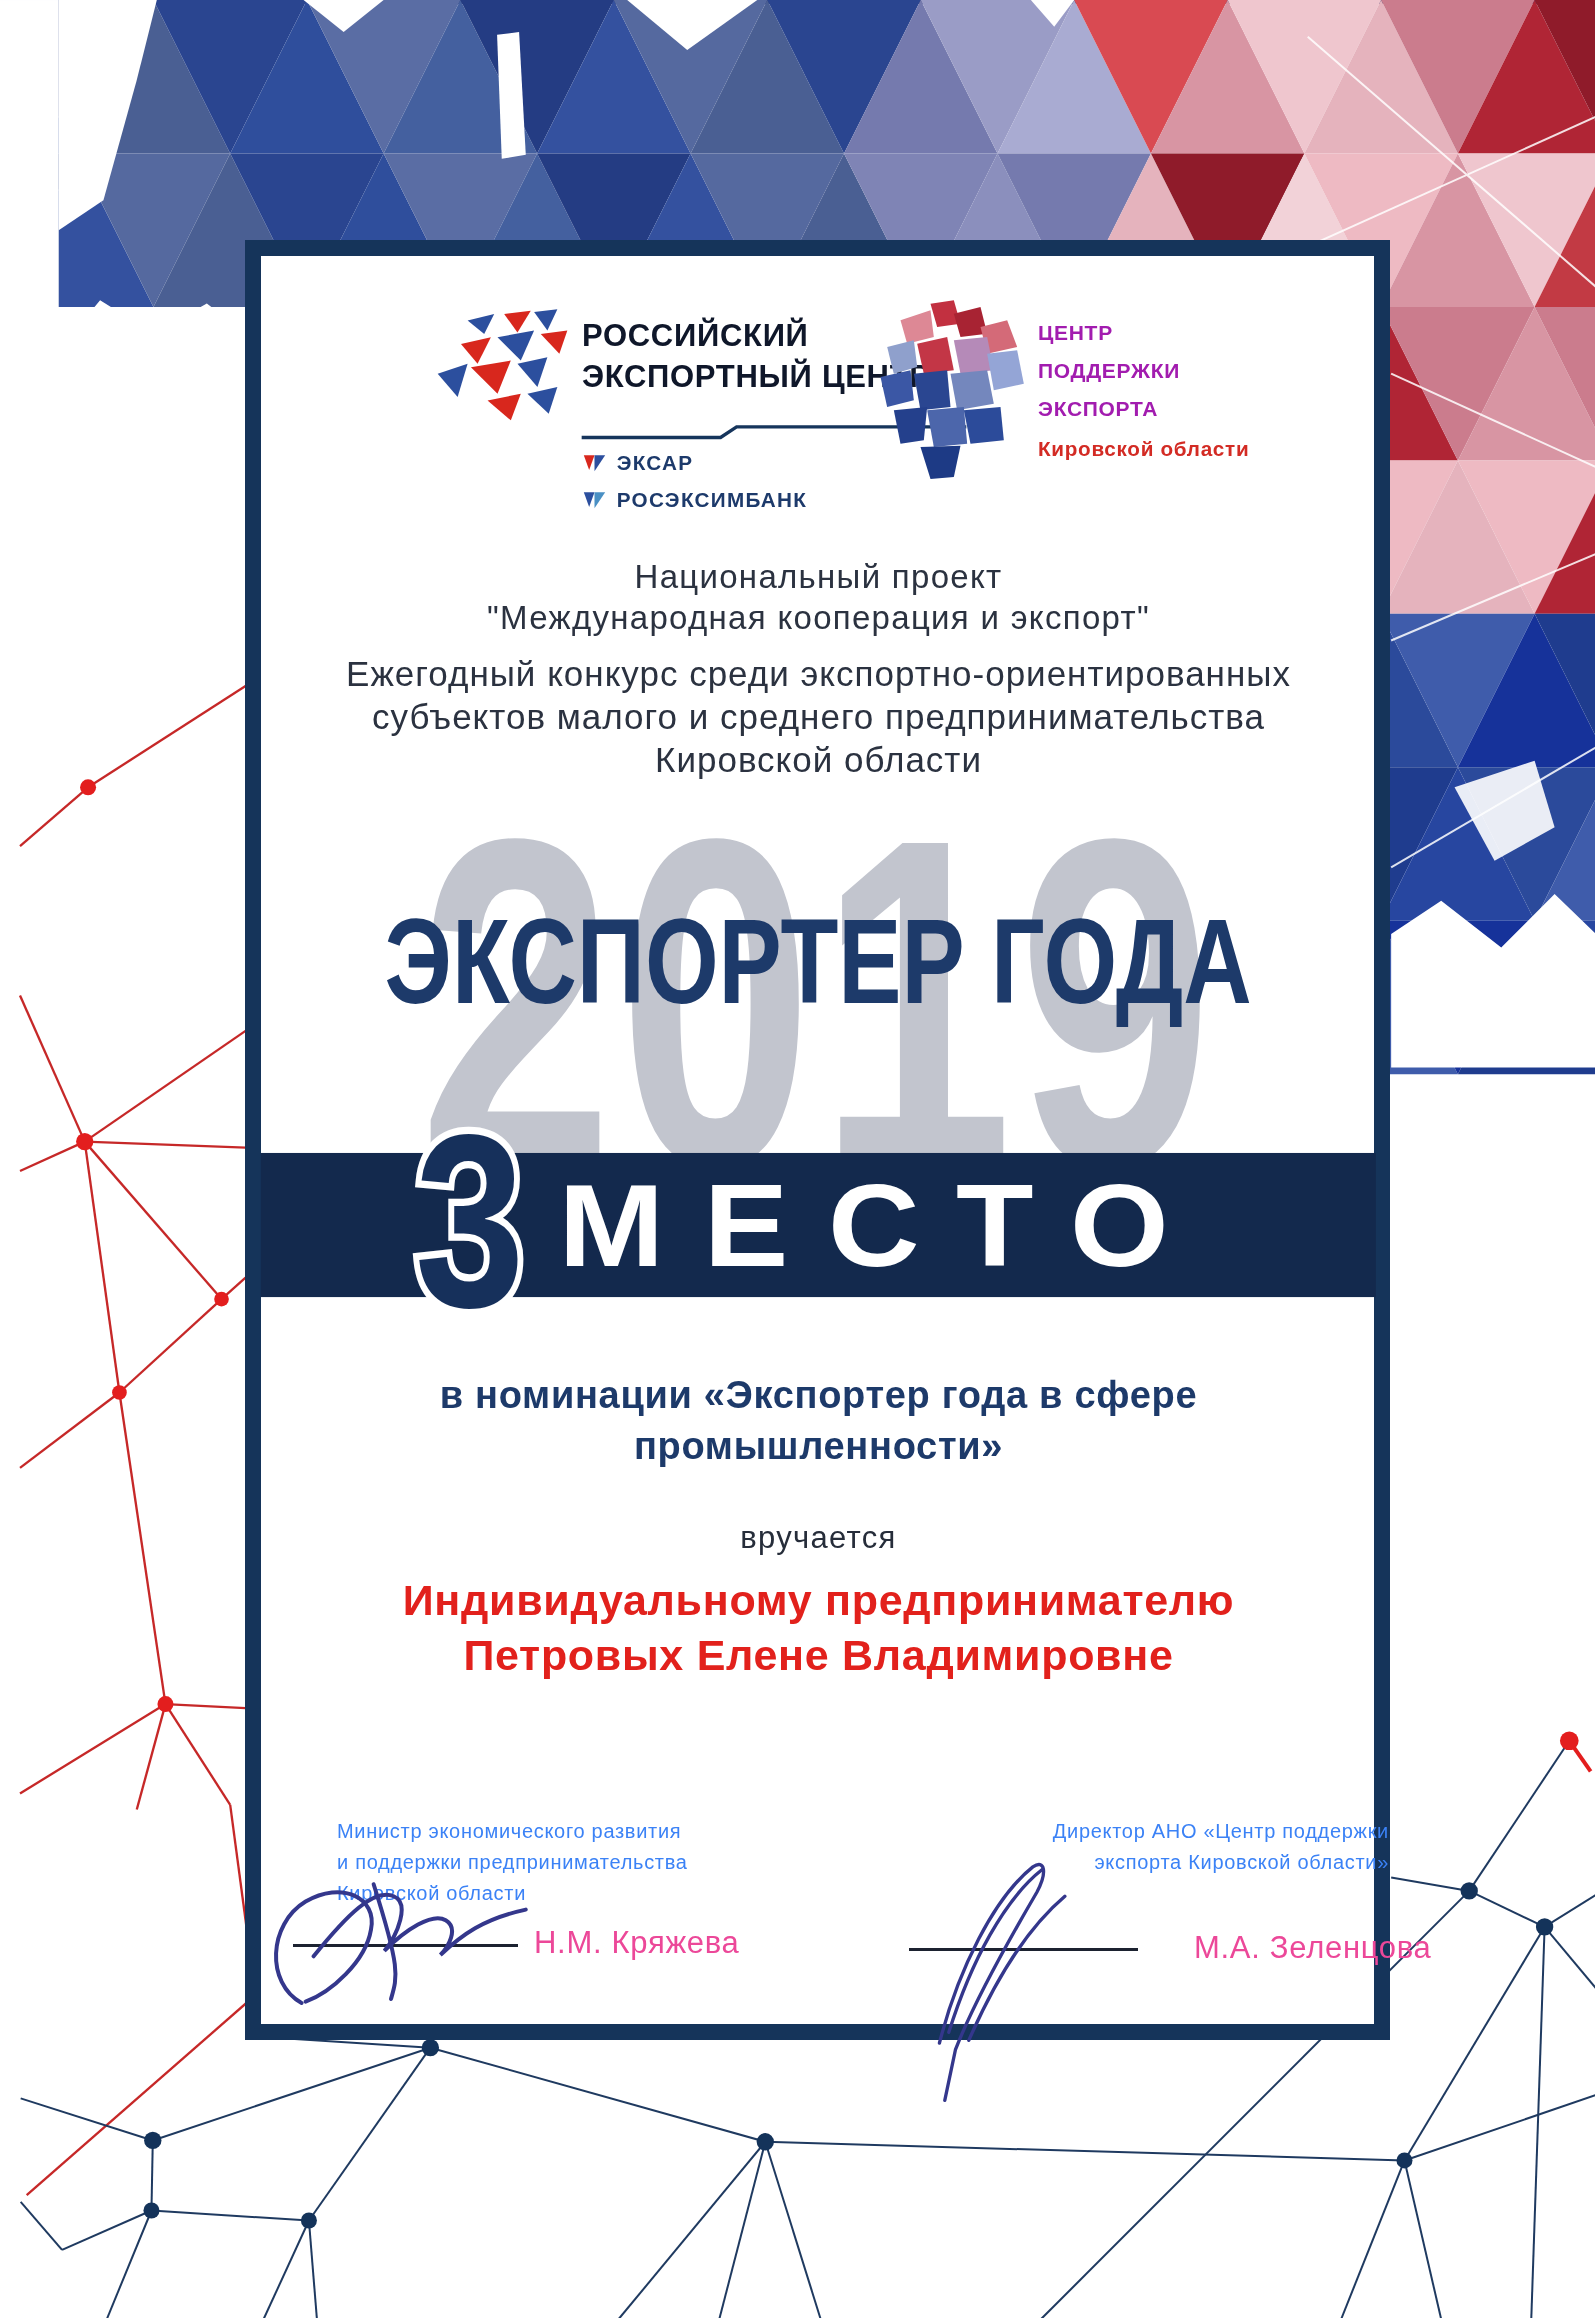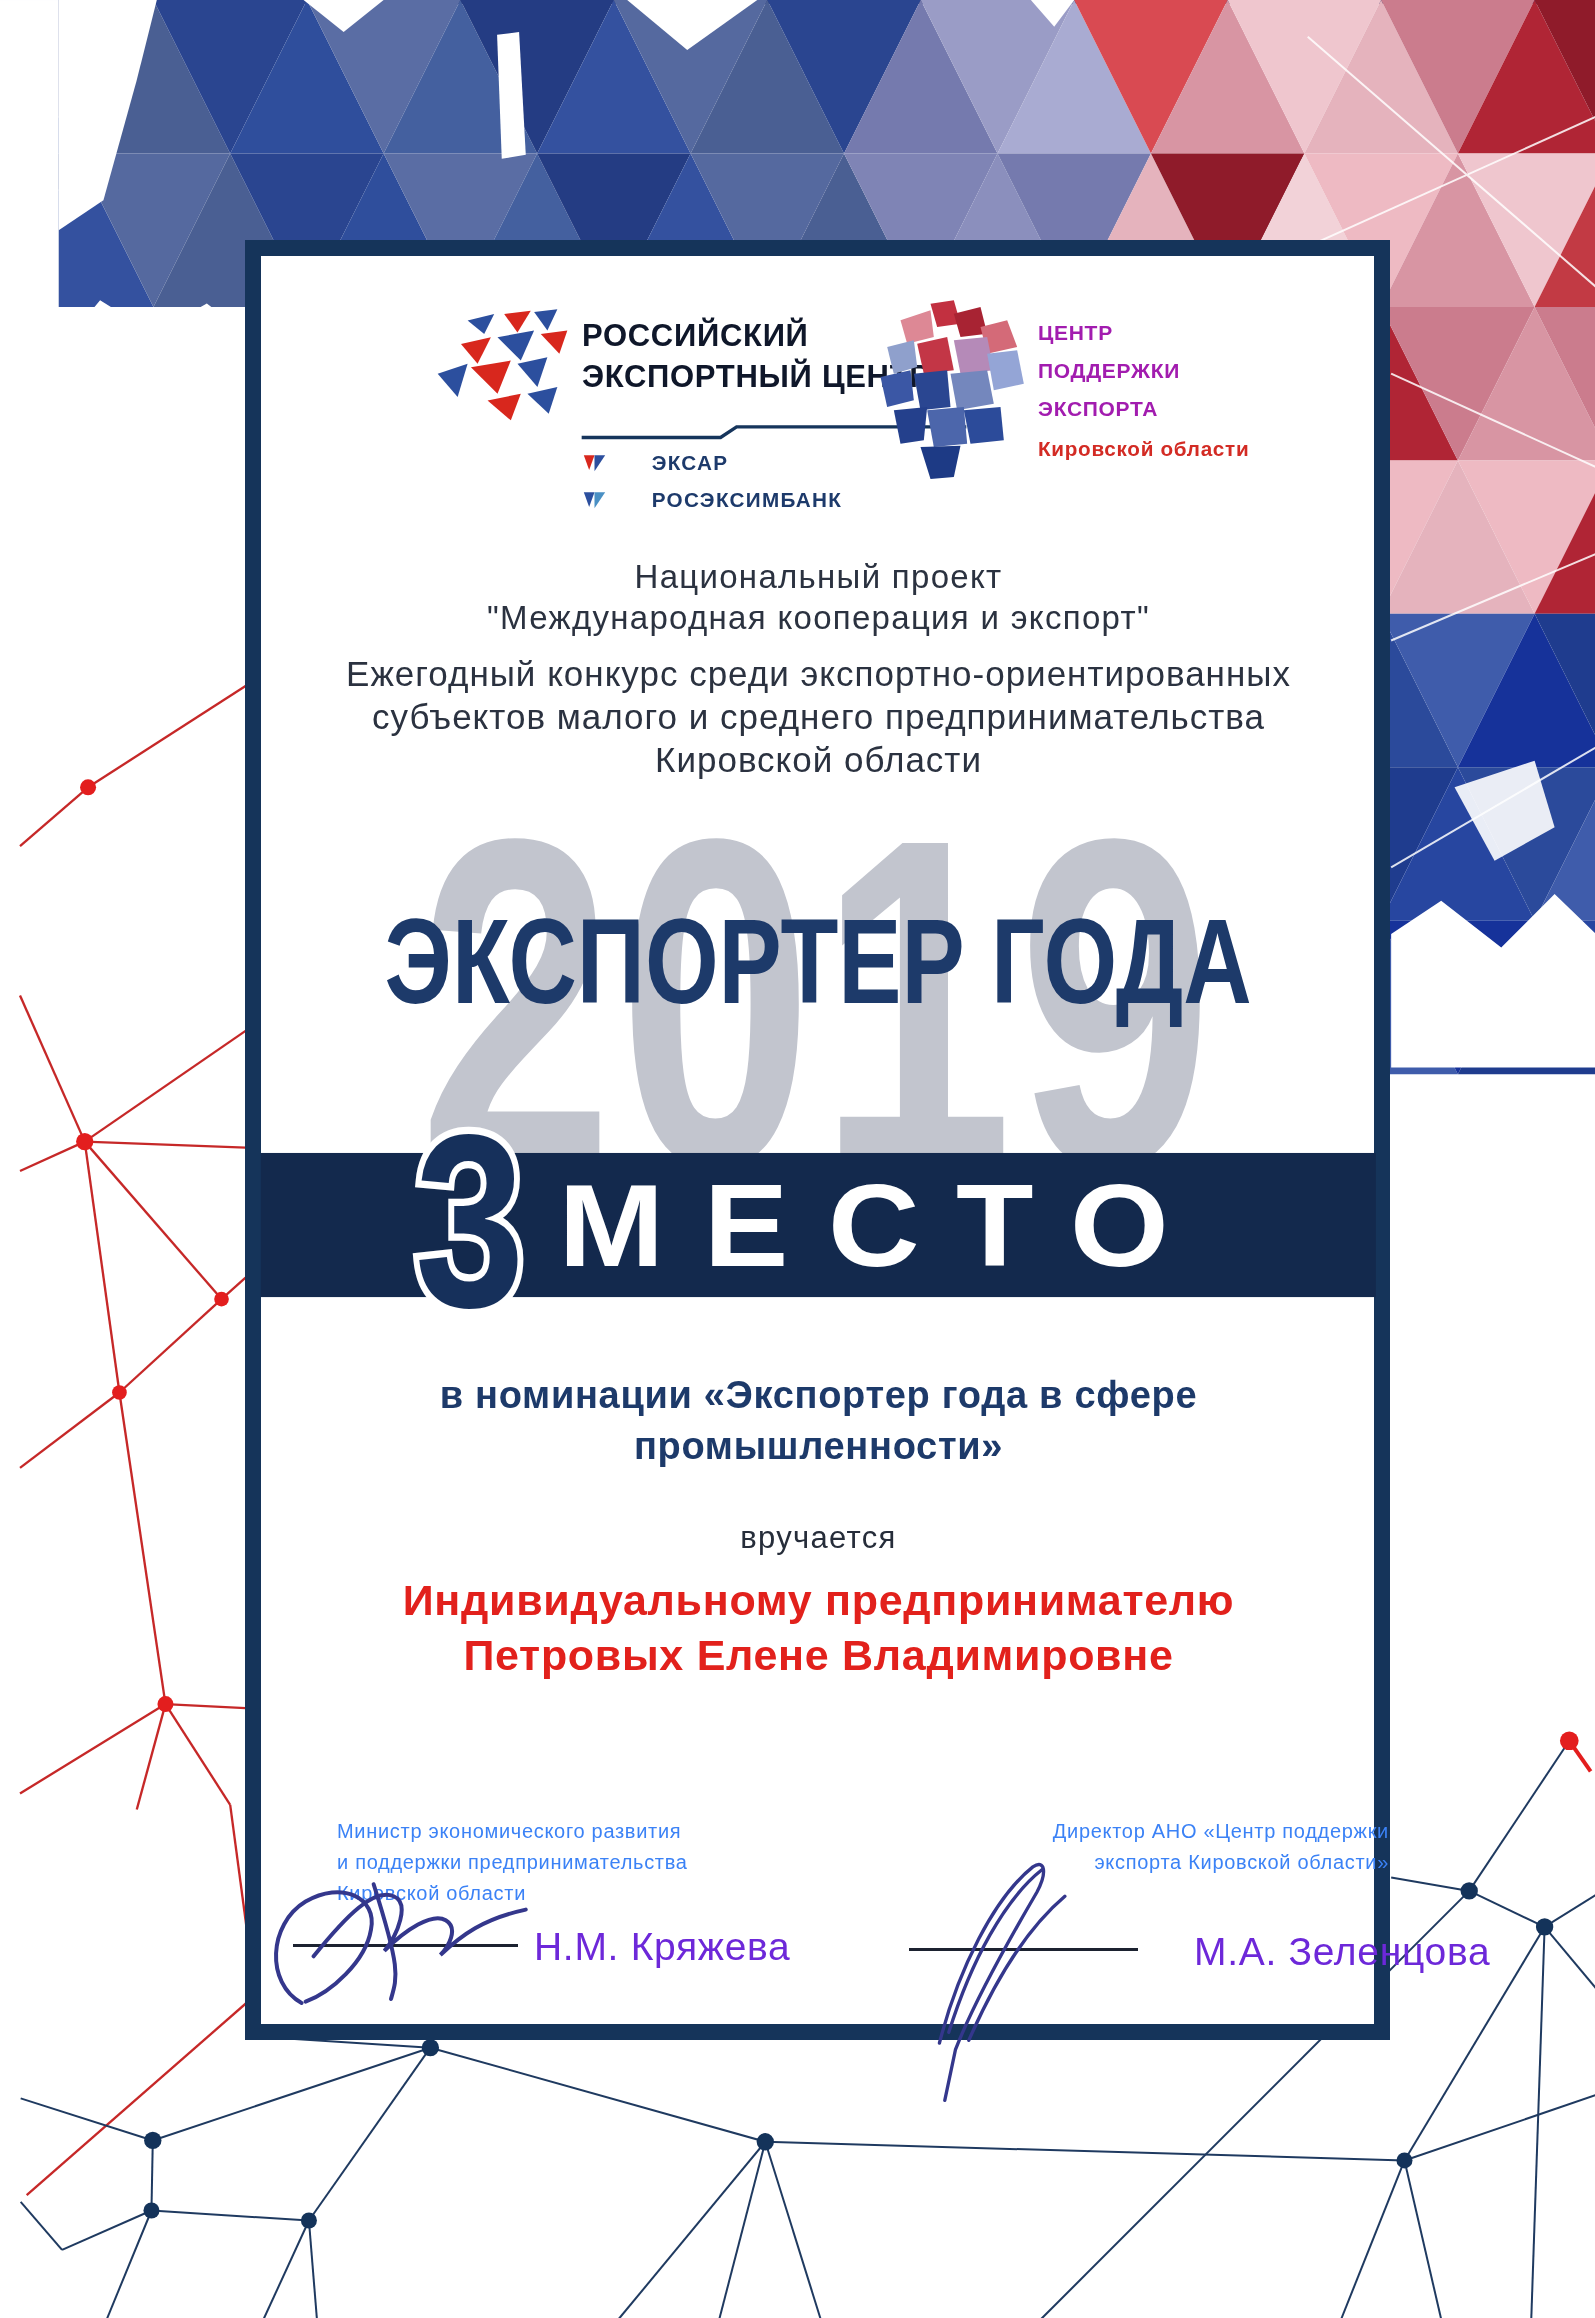--- a/index.html
+++ b/index.html
@@ -12,32 +12,32 @@
   #card{
     position:absolute;left:245px;top:240px;width:1145px;height:1800px;
     box-sizing:border-box;border:16px solid #15345a;background:#ffffff;z-index:1;
   }
   #display{position:absolute;inset:0;z-index:2;pointer-events:none;}
   #content{position:absolute;inset:0;z-index:3;}
   #fg{position:absolute;inset:0;z-index:4;pointer-events:none;}
   .center-block{position:absolute;left:261px;width:1115px;text-align:center;}
   .rec-name{font-size:31px;line-height:41px;font-weight:bold;color:#0f172a;letter-spacing:0.7px;}
   .sub-row{display:flex;align-items:center;gap:10.7px;}
-  .sub-label{font-size:20.7px;font-weight:bold;color:#1d3a6b;letter-spacing:1.3px;margin-left:35px;}
+  .sub-label{font-size:20.7px;font-weight:bold;color:#1d3a6b;letter-spacing:1.3px;}
   .cpe-name{font-size:21px;line-height:38px;font-weight:bold;color:#a21caf;letter-spacing:0.7px;}
   .cpe-region{font-size:20.7px;font-weight:bold;color:#d32b24;letter-spacing:0.7px;margin-top:9.3px;}
   .light-text{color:#2b3240;font-weight:400;}
   .project{font-size:33px;line-height:41px;letter-spacing:1.3px;}
   .contest{font-size:35px;line-height:43px;letter-spacing:1px;}
   .nomination{font-size:38px;line-height:51px;font-weight:bold;color:#1d3a6a;letter-spacing:0.7px;margin-top:35px;}
   .awarded{font-size:31px;color:#262d3a;letter-spacing:1.3px;}
   .recipient{font-size:43px;line-height:55px;font-weight:bold;color:#e2211c;letter-spacing:0.7px;}
   .sig-title{font-size:20px;line-height:31px;color:#3b82f6;letter-spacing:0.7px;margin-left:40px;}
   .sig-line{position:absolute;height:3.3px;background:#1c2230;}
-  .sig-name{position:absolute;font-size:39px;color:#6d28d9;letter-spacing:0.7px;}
+  .sig-name{position:absolute;font-size:31px;color:#ec4899;letter-spacing:0.7px;}
 </style>
 </head>
 <body>
 
 <svg id="bg" viewBox="0 0 2392 3476">
   <rect x="0" y="0" width="2392" height="6" fill="#25346b" opacity="0.9"></rect>
   <g id="mosaic">
       <polygon points="-115,230 0,0 115,230" fill="#34519f"></polygon>
       <polygon points="0,0 230,0 115,230" fill="#55699f"></polygon>
       <polygon points="115,230 230,0 345,230" fill="#4a5f93"></polygon>

